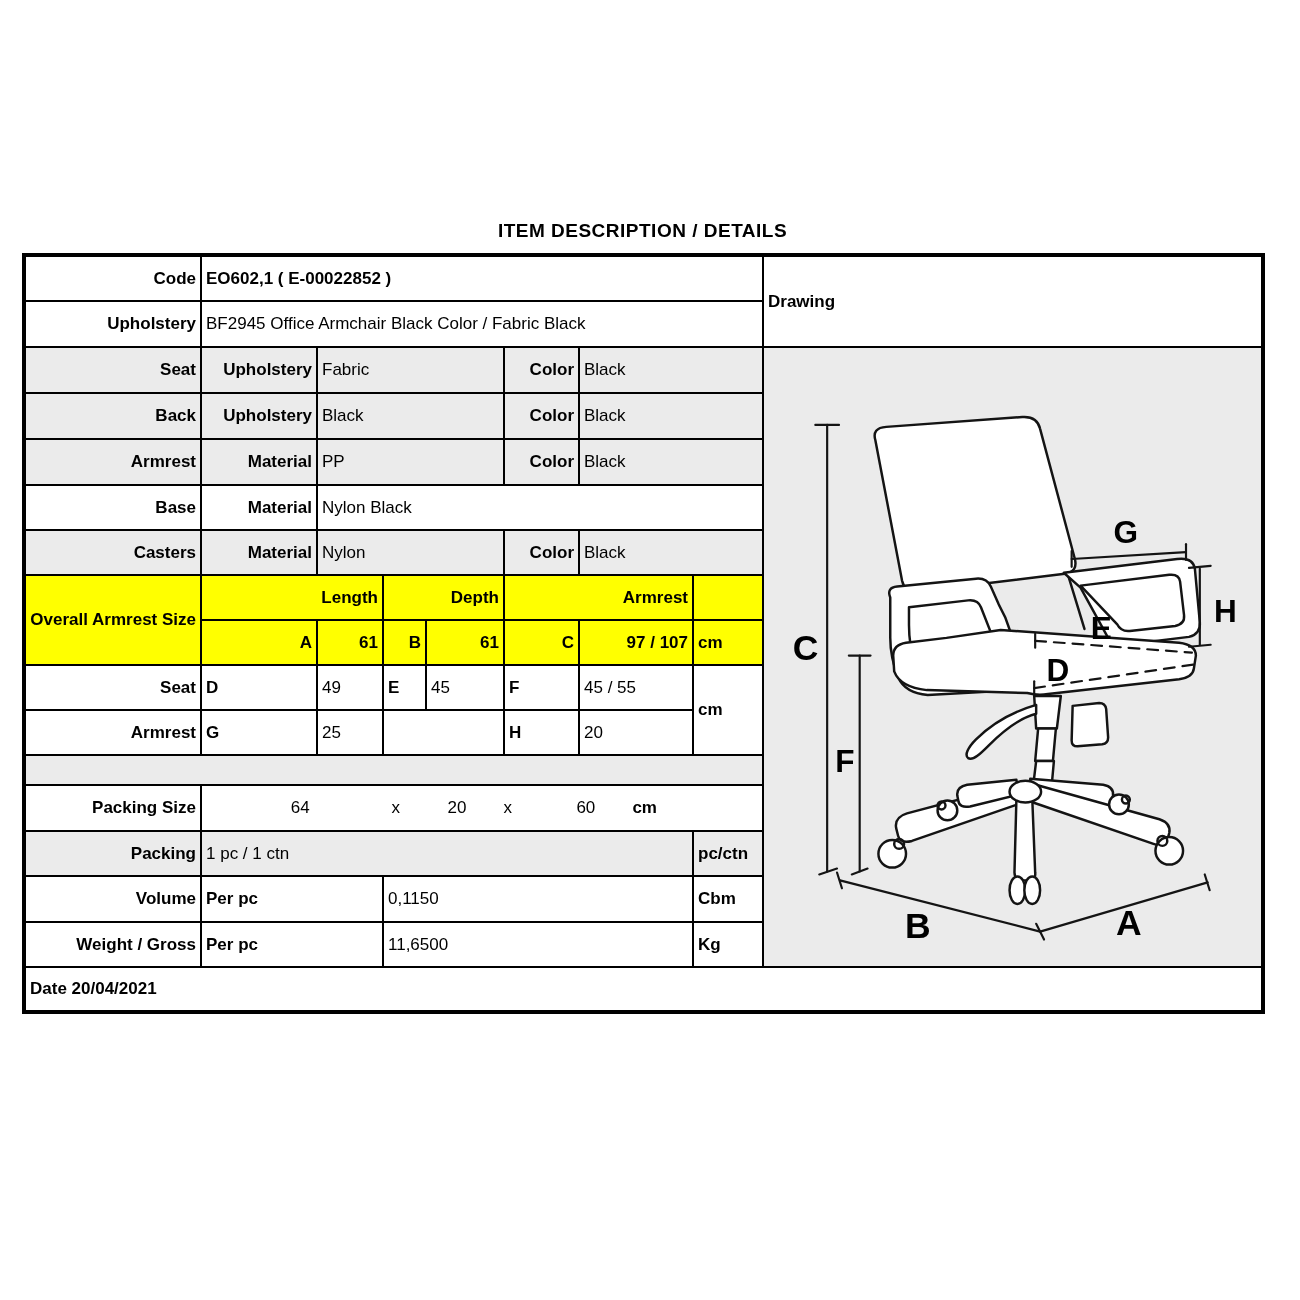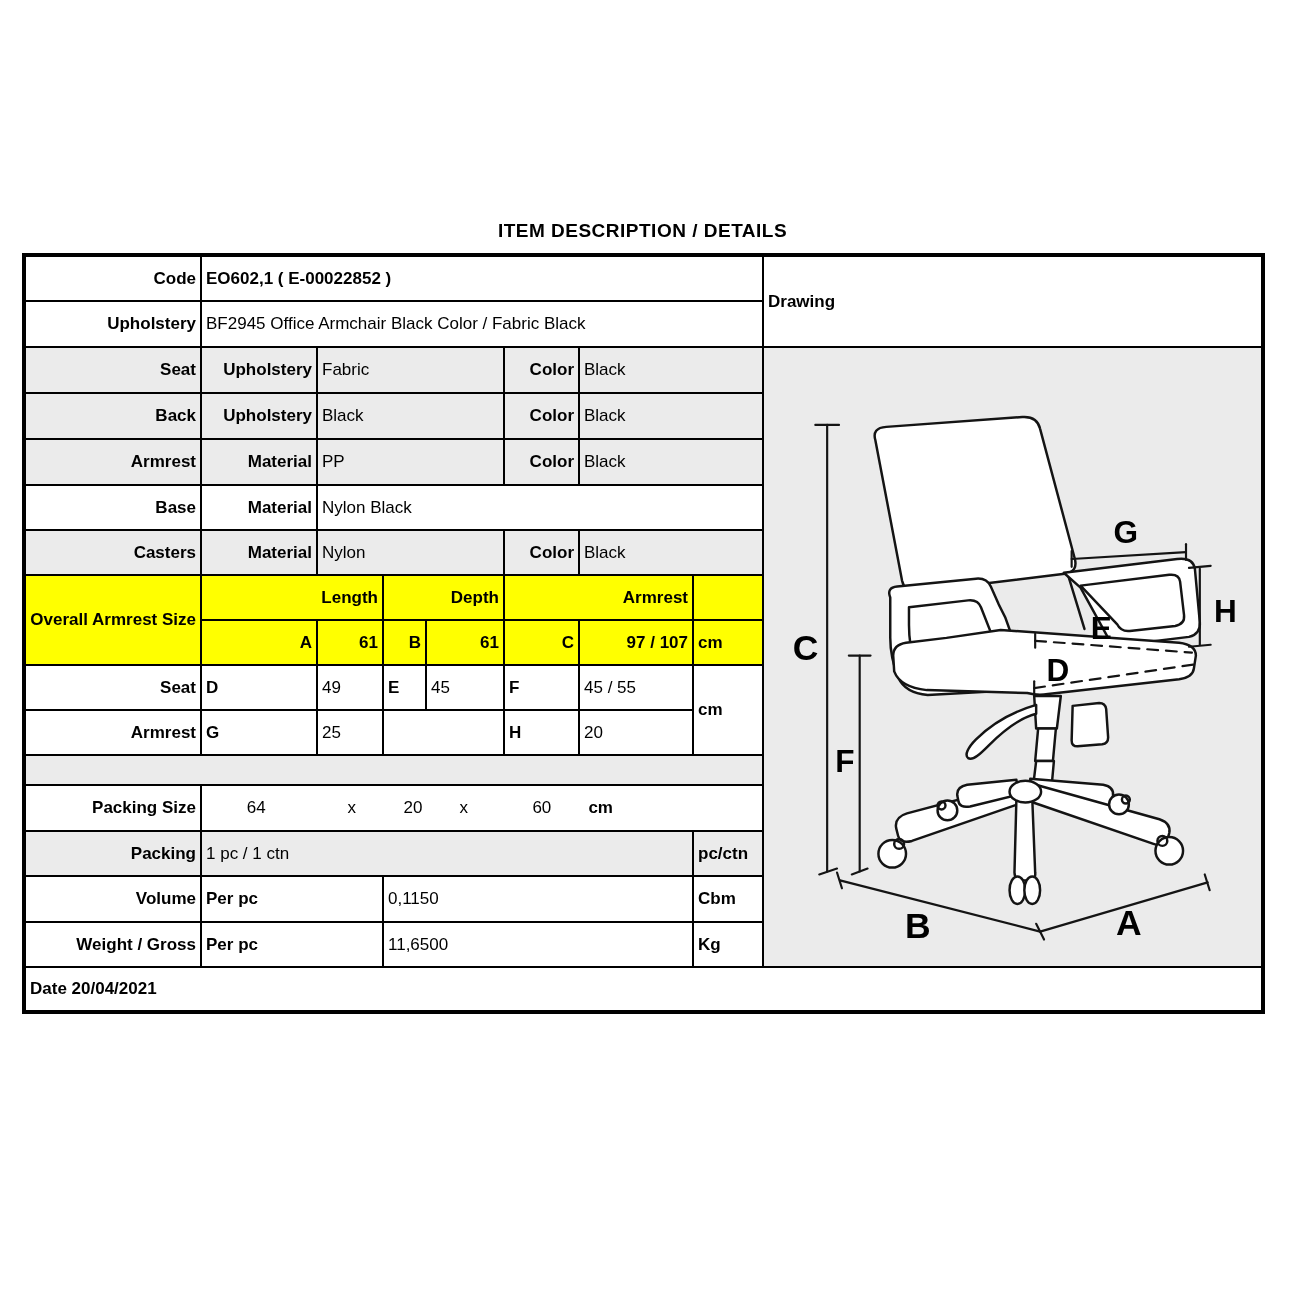--- a/index.html
+++ b/index.html
@@ -25,21 +25,21 @@
   td.b   { font-weight:bold; }
   td.unit{ font-weight:bold; text-align:left; padding-left:5px; }
   tr.shade td { background:#ebebeb; }
   td.yellow { background:#ffff00 !important; font-weight:bold; text-align:right; }
   tr.r46 { height:46px; } tr.r45 { height:45px; } tr.r30 { height:30px; }
   td.drawing-head { text-align:left; font-weight:bold; font-size:19px; }
   td.drawing-cell { padding:0; vertical-align:top; position:relative; }
   .draw-wrap { position:relative; width:100%; height:100%; min-height:618px; }
   .draw-wrap svg { position:absolute; inset:0; }
   td.psize { position:relative; }
-  td.psize span { position:absolute; top:50%; transform:translateY(-50%); }
+  td.psize span { position:absolute; top:50%; transform:translateY(-50%);margin-left:44px; }
   .ps0 { left:8%; }  .ps1 { left:26%; } .ps2 { left:36%; }
   .ps3 { left:46%; } .ps4 { left:59%; } .ps5 { left:69%; font-weight:bold; }
   .dimlabel { font-family:"Liberation Sans", sans-serif; font-weight:bold; }
 </style>
 </head>
 <body>
 
 <div class="page">
 
   <div class="doc-title">ITEM DESCRIPTION / DETAILS</div>

